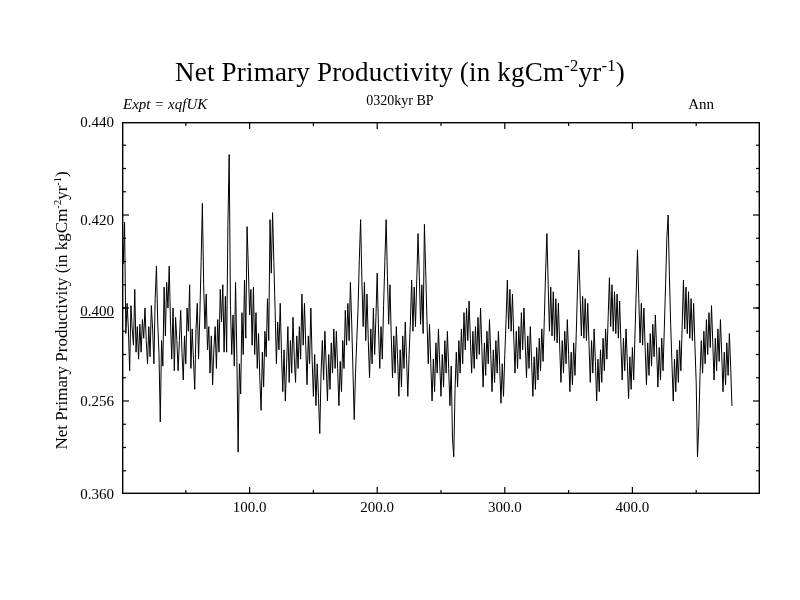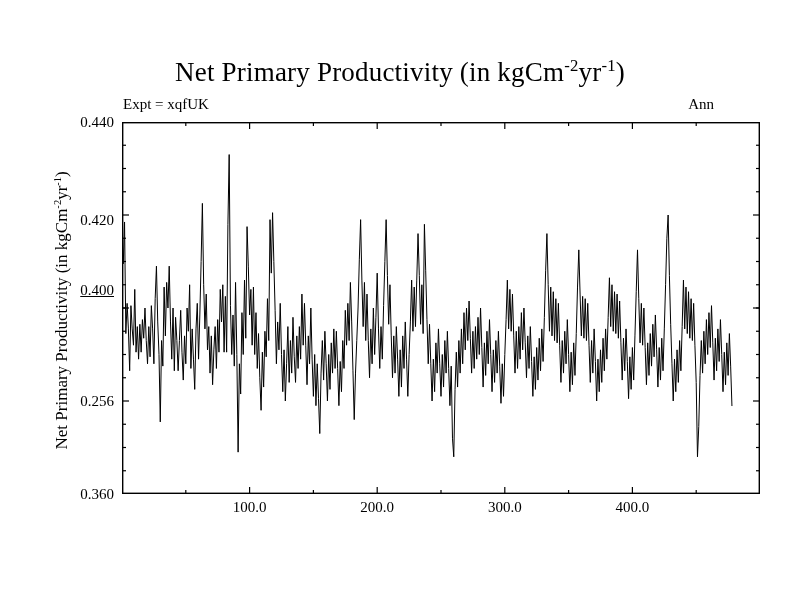--- a/index.html
+++ b/index.html
@@ -30,20 +30,21 @@
   }
   #chart-title sup {
     font-size: 0.62em;
     vertical-align: super;
   }
   #subtitle-left {
     position: absolute;
     left: 123px;
     top: 96px;
     font-size: 15px;
+    font-style: italic;
   }
   #subtitle-center {
     position: absolute;
     left: 0;
     top: 93px;
     width: 800px;
     text-align: center;
     font-size: 14px;
   }
   #subtitle-right {
@@ -133,20 +134,21 @@
 </head>
 <body>
 
 <div id="figure">
 
   <div id="chart-title">
     <span>Net Primary Productivity (in kgCm</span><sup>-2</sup><span>yr</span><sup>-1</sup><span>)</span>
   </div>
 
   <div id="subtitle-left">Expt = xqfUK</div>
+  <div id="subtitle-center">0320kyr BP</div>
   <div id="subtitle-right">Ann</div>
 
   <div id="plot-area">
     <svg id="plot-svg" width="638" height="372" viewBox="0 0 638 372">
       <rect x="0.7" y="0.7" width="636.6" height="370.6" class="axis-line"></rect>
       <g id="ticks">
           <line x1="127.60000000000001" x2="127.60000000000001" y1="372" y2="365" class="tick"></line>
           <line x1="127.60000000000001" x2="127.60000000000001" y1="0" y2="7" class="tick"></line>
           <line x1="255.20000000000002" x2="255.20000000000002" y1="372" y2="365" class="tick"></line>
           <line x1="255.20000000000002" x2="255.20000000000002" y1="0" y2="7" class="tick"></line>
@@ -201,21 +203,21 @@
           <line y1="23.25" y2="23.25" x1="0" x2="4" class="tick"></line>
           <line y1="23.25" y2="23.25" x1="638" x2="634" class="tick"></line>
         </g>
       <path id="data-path" class="data-line" d="M0.00 113.93 L1.28 141.83 L2.55 99.98 L3.83 211.57 L5.10 181.35 L6.38 206.92 L7.66 248.77 L8.93 183.67 L10.21 206.92 L11.48 223.20 L12.76 167.40 L14.04 230.17 L15.31 204.60 L16.59 237.15 L17.86 202.27 L19.14 230.17 L20.42 197.62 L21.69 216.22 L22.97 186.00 L24.24 218.55 L25.52 241.80 L26.80 204.60 L28.07 234.82 L29.35 183.67 L30.62 206.92 L31.90 241.80 L33.18 176.70 L34.45 144.15 L35.73 199.95 L37.00 232.50 L38.28 299.92 L39.56 218.55 L40.83 244.12 L42.11 165.07 L43.38 213.90 L44.66 160.42 L45.94 186.00 L47.21 144.15 L48.49 199.95 L49.76 237.15 L51.04 186.00 L52.32 248.77 L53.59 195.30 L54.87 218.55 L56.14 248.77 L57.42 218.55 L58.70 188.32 L59.97 230.17 L61.25 258.07 L62.52 213.90 L63.80 241.80 L65.08 186.00 L66.35 209.25 L67.63 162.75 L68.90 246.45 L70.18 206.92 L71.46 237.15 L72.73 267.37 L74.01 206.92 L75.28 181.35 L76.56 237.15 L77.84 192.97 L79.11 139.50 L80.39 81.38 L81.66 162.75 L82.94 206.92 L84.22 172.05 L85.49 227.85 L86.77 204.60 L88.04 251.10 L89.32 213.90 L90.60 262.72 L91.87 227.85 L93.15 204.60 L94.42 246.45 L95.70 197.62 L96.98 230.17 L98.25 167.40 L99.53 199.95 L100.80 162.75 L102.08 230.17 L103.36 174.37 L104.63 230.17 L105.91 102.30 L107.18 32.55 L108.46 183.67 L109.74 232.50 L111.01 192.97 L112.29 244.12 L113.56 160.42 L114.84 232.50 L116.12 330.15 L117.39 241.80 L118.67 272.02 L119.94 190.65 L121.22 232.50 L122.50 158.10 L123.77 216.22 L125.05 104.63 L126.32 144.15 L127.60 192.97 L128.88 167.40 L130.15 223.20 L131.43 165.07 L132.70 232.50 L133.98 190.65 L135.26 246.45 L136.53 211.57 L137.81 255.75 L139.08 288.30 L140.36 230.17 L141.64 265.05 L142.91 209.25 L144.19 234.82 L145.46 176.70 L146.74 218.55 L148.02 97.65 L149.29 151.13 L150.57 90.68 L151.84 139.50 L153.12 188.32 L154.40 241.80 L155.67 199.95 L156.95 227.85 L158.22 181.35 L159.50 232.50 L160.78 269.70 L162.05 227.85 L163.33 279.00 L164.60 241.80 L165.88 204.60 L167.16 260.40 L168.43 218.55 L169.71 251.10 L170.98 195.30 L172.26 234.82 L173.54 260.40 L174.81 213.90 L176.09 246.45 L177.36 204.60 L178.64 237.15 L179.92 172.05 L181.19 223.20 L182.47 181.35 L183.74 223.20 L185.02 262.72 L186.30 213.90 L187.57 241.80 L188.85 186.00 L190.12 237.15 L191.40 274.35 L192.68 232.50 L193.95 283.65 L195.23 241.80 L196.50 276.67 L197.78 311.55 L199.06 251.10 L200.33 218.55 L201.61 258.07 L202.88 209.25 L204.16 241.80 L205.44 279.00 L206.71 232.50 L207.99 267.37 L209.26 220.87 L210.54 251.10 L211.82 206.92 L213.09 246.45 L214.37 209.25 L215.64 246.45 L216.92 283.65 L218.20 239.47 L219.47 269.70 L220.75 218.55 L222.02 246.45 L223.30 188.32 L224.58 223.20 L225.85 181.35 L227.13 218.55 L228.40 160.42 L229.68 199.95 L230.96 248.77 L232.23 297.60 L233.51 251.10 L234.78 218.55 L236.06 186.00 L237.34 137.18 L238.61 97.65 L239.89 158.10 L241.16 204.60 L242.44 160.42 L243.72 218.55 L244.99 172.05 L246.27 218.55 L247.54 255.75 L248.82 206.92 L250.10 241.80 L251.37 186.00 L252.65 232.50 L253.92 195.30 L255.20 151.13 L256.48 206.92 L257.75 246.45 L259.03 204.60 L260.30 237.15 L261.58 183.67 L262.86 139.50 L264.13 97.65 L265.41 153.45 L266.68 202.27 L267.96 162.75 L269.24 213.90 L270.51 255.75 L271.79 213.90 L273.06 251.10 L274.34 204.60 L275.62 237.15 L276.89 274.35 L278.17 227.85 L279.44 265.05 L280.72 213.90 L282.00 246.45 L283.27 199.95 L284.55 237.15 L285.82 274.35 L287.10 232.50 L288.38 199.95 L289.65 158.10 L290.93 209.25 L292.20 165.07 L293.48 204.60 L294.76 158.10 L296.03 111.60 L297.31 153.45 L298.58 202.27 L299.86 162.75 L301.14 211.57 L302.41 102.30 L303.69 148.80 L304.96 197.62 L306.24 241.80 L307.52 202.27 L308.79 241.80 L310.07 279.00 L311.34 237.15 L312.62 269.70 L313.90 220.87 L315.17 251.10 L316.45 206.92 L317.72 241.80 L319.00 274.35 L320.28 232.50 L321.55 265.05 L322.83 218.55 L324.10 251.10 L325.38 209.25 L326.66 246.45 L327.93 283.65 L329.21 244.12 L330.48 316.20 L331.76 334.80 L333.04 267.37 L334.31 230.17 L335.59 265.05 L336.86 218.55 L338.14 251.10 L339.42 206.92 L340.69 241.80 L341.97 190.65 L343.24 227.85 L344.52 186.00 L345.80 218.55 L347.07 179.02 L348.35 216.22 L349.62 251.10 L350.90 209.25 L352.18 246.45 L353.45 204.60 L354.73 237.15 L356.00 195.30 L357.28 232.50 L358.56 186.00 L359.83 225.52 L361.11 265.05 L362.38 220.87 L363.66 253.42 L364.94 209.25 L366.21 241.80 L367.49 197.62 L368.76 232.50 L370.04 269.70 L371.32 227.85 L372.59 260.40 L373.87 218.55 L375.14 251.10 L376.42 209.25 L377.70 244.12 L378.97 281.32 L380.25 241.80 L381.52 274.35 L382.80 232.50 L384.08 197.62 L385.35 158.10 L386.63 206.92 L387.90 167.40 L389.18 209.25 L390.46 172.05 L391.73 213.90 L393.01 251.10 L394.28 209.25 L395.56 246.45 L396.84 204.60 L398.11 237.15 L399.39 190.65 L400.66 227.85 L401.94 186.00 L403.22 220.87 L404.49 255.75 L405.77 213.90 L407.04 246.45 L408.32 204.60 L409.60 239.47 L410.87 274.35 L412.15 234.82 L413.42 267.37 L414.70 225.52 L415.98 258.07 L417.25 216.22 L418.53 248.77 L419.80 206.92 L421.08 239.47 L422.36 195.30 L423.63 148.80 L424.91 111.60 L426.18 162.75 L427.46 209.25 L428.74 165.07 L430.01 213.90 L431.29 169.72 L432.56 218.55 L433.84 176.70 L435.12 220.87 L436.39 181.35 L437.67 223.20 L438.94 260.40 L440.22 218.55 L441.50 251.10 L442.77 209.25 L444.05 241.80 L445.32 197.62 L446.60 232.50 L447.88 269.70 L449.15 230.17 L450.43 262.72 L451.70 220.87 L452.98 253.42 L454.26 211.57 L455.53 165.07 L456.81 127.88 L458.08 172.05 L459.36 213.90 L460.64 174.37 L461.91 216.22 L463.19 176.70 L464.46 218.55 L465.74 181.35 L467.02 223.20 L468.29 260.40 L469.57 218.55 L470.84 251.10 L472.12 206.92 L473.40 239.47 L474.67 279.00 L475.95 237.15 L477.22 269.70 L478.50 227.85 L479.78 260.40 L481.05 216.22 L482.33 248.77 L483.60 206.92 L484.88 237.15 L486.16 195.30 L487.43 155.78 L488.71 204.60 L489.98 162.75 L491.26 209.25 L492.54 169.72 L493.81 211.57 L495.09 172.05 L496.36 216.22 L497.64 179.02 L498.92 220.87 L500.19 258.07 L501.47 216.22 L502.74 248.77 L504.02 206.92 L505.30 239.47 L506.57 276.67 L507.85 234.82 L509.12 267.37 L510.40 225.52 L511.68 258.07 L512.95 213.90 L514.23 169.72 L515.50 127.88 L516.78 176.70 L518.06 220.87 L519.33 181.35 L520.61 223.20 L521.88 186.00 L523.16 225.52 L524.44 262.72 L525.71 220.87 L526.99 253.42 L528.26 211.57 L529.54 244.12 L530.82 202.27 L532.09 234.82 L533.37 192.97 L534.64 227.85 L535.92 265.05 L537.20 225.52 L538.47 258.07 L539.75 216.22 L541.02 248.77 L542.30 206.92 L543.58 162.75 L544.85 116.25 L546.13 93.00 L547.40 153.45 L548.68 202.27 L549.96 241.80 L551.23 279.00 L552.51 237.15 L553.78 269.70 L555.06 227.85 L556.34 260.40 L557.61 218.55 L558.89 248.77 L560.16 204.60 L561.44 158.10 L562.72 206.92 L563.99 165.07 L565.27 211.57 L566.54 169.72 L567.82 216.22 L569.10 176.70 L570.37 218.55 L571.65 181.35 L572.92 223.20 L574.20 260.40 L575.48 334.80 L576.75 304.57 L578.03 253.42 L579.30 218.55 L580.58 251.10 L581.86 209.25 L583.13 241.80 L584.41 197.62 L585.68 232.50 L586.96 190.65 L588.24 225.52 L589.51 183.67 L590.79 220.87 L592.06 258.07 L593.34 216.22 L594.62 248.77 L595.89 206.92 L597.17 239.47 L598.44 197.62 L599.72 232.50 L601.00 269.70 L602.27 230.17 L603.55 262.72 L604.82 220.87 L606.10 253.42 L607.38 211.57 L608.65 244.12 L609.93 283.65"></path>
     </svg>
   </div>
 
   <div id="ytick-labels">
       <div class="ytick-label" style="top: 365px;">0.360</div>
       <div class="ytick-label" style="top: 272px;">0.256</div>
-      <div class="ytick-label" style="top: 161px; text-decoration: underline;">0.400</div>
+      <div class="ytick-label" style="top: 182px; text-decoration: underline;">0.400</div>
       <div class="ytick-label" style="top: 91px;">0.420</div>
       <div class="ytick-label" style="top: -7px;">0.440</div>
     </div>
   <div id="xtick-labels">
       <div class="xtick-label" style="left: 127.6px;">100.0</div>
       <div class="xtick-label" style="left: 255.2px;">200.0</div>
       <div class="xtick-label" style="left: 382.8px;">300.0</div>
       <div class="xtick-label" style="left: 510.4px;">400.0</div>
     </div>
 

